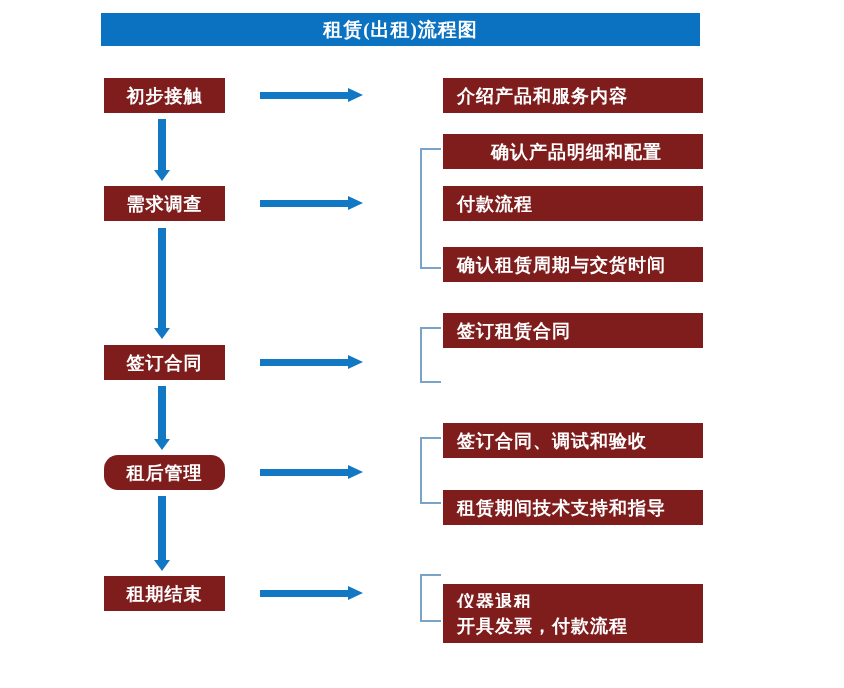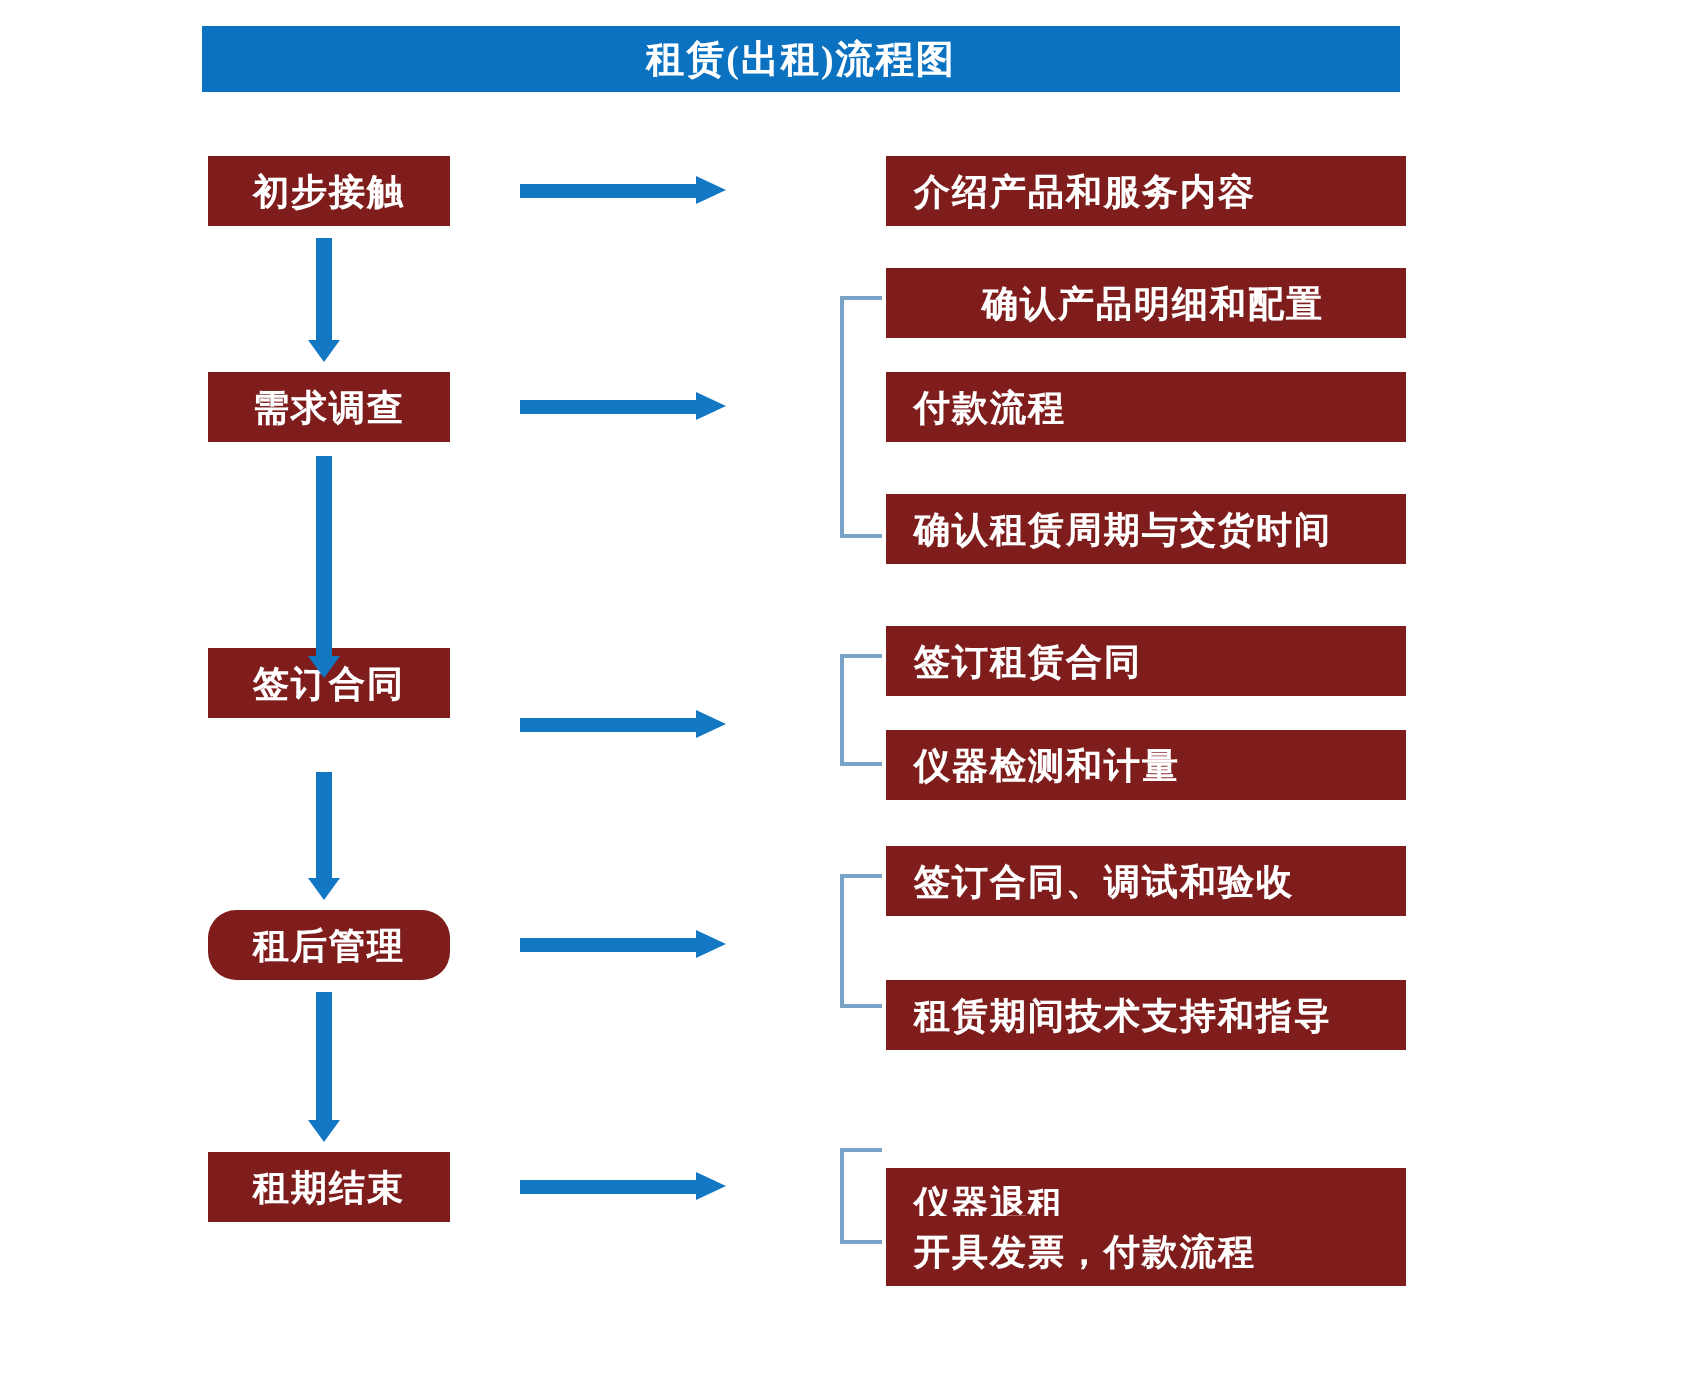--- a/index.html
+++ b/index.html
@@ -98,21 +98,21 @@
 </style>
 </head>
 <body>
 
 <div id="canvas">
 
   <div class="title-bar">租赁(出租)流程图</div>
 
   <div class="node left" style="top:78px;">初步接触</div>
   <div class="node left" style="top:186px;">需求调查</div>
-  <div class="node left" style="top:324px;">签订合同</div>
+  <div class="node left" style="top:345px;">签订合同</div>
   <div class="node left" style="top:455px;border-radius:14px;">租后管理</div>
   <div class="node left" style="top:576px;">租期结束</div>
 
   <div class="v-arrow" style="top:119px;height:62px;">
     <div class="shaft" style="height:51px;"></div>
     <div class="head" style="top:51px;"></div>
   </div>
   <div class="v-arrow" style="top:228px;height:111px;">
     <div class="shaft" style="height:100px;"></div>
     <div class="head" style="top:100px;"></div>
@@ -152,21 +152,20 @@
   <div class="bracket" style="top:437px;height:67px;"></div>
   <div class="bracket" style="top:574px;height:48px;"></div>
 
   <div class="node right" style="top:78px;">介绍产品和服务内容</div>
 
   <div class="node right" style="top:134px;padding-left:48px;">确认产品明细和配置</div>
   <div class="node right" style="top:186px;">付款流程</div>
   <div class="node right" style="top:247px;">确认租赁周期与交货时间</div>
 
   <div class="node right" style="top:313px;">签订租赁合同</div>
-  <div class="node right" style="top:365px;">仪器检测和计量</div>
 
   <div class="node right" style="top:423px;">签订合同、调试和验收</div>
   <div class="node right" style="top:490px;">租赁期间技术支持和指导</div>
 
   <div class="node right" style="top:561px;margin-top:23px;">仪器退租</div>
   <div class="node right" style="top:608px;">开具发票，付款流程</div>
 
 </div>
 
 </body></html>

